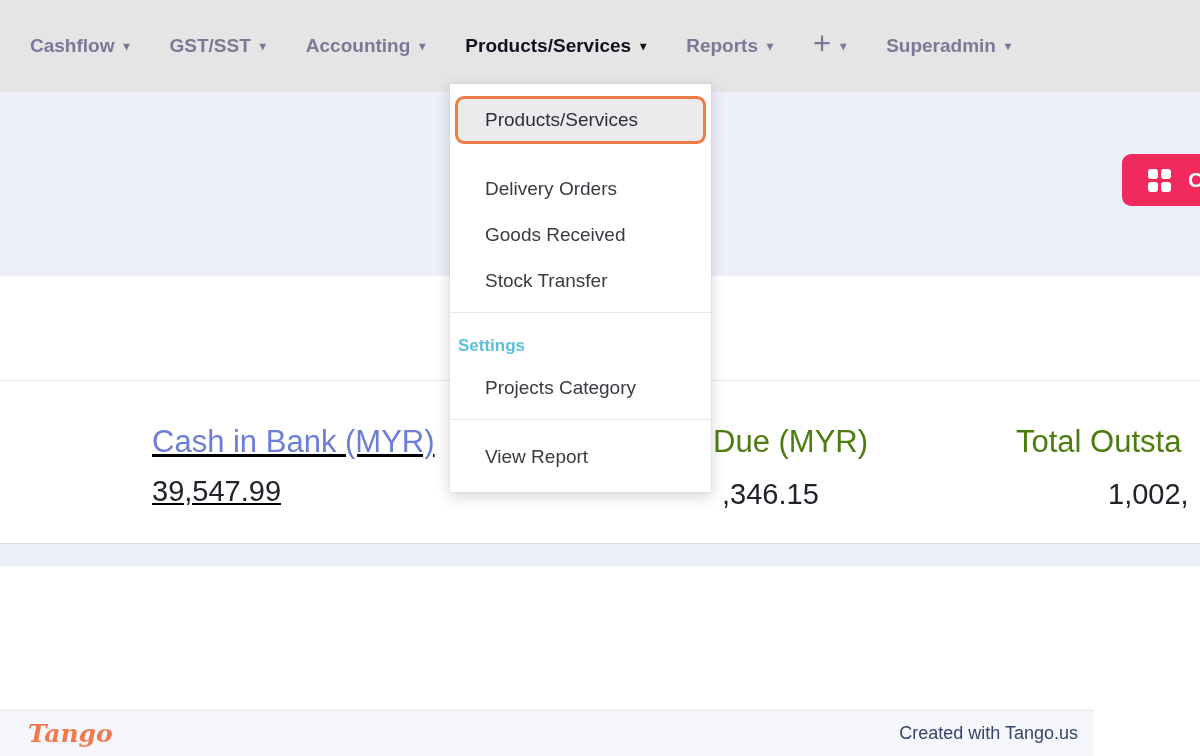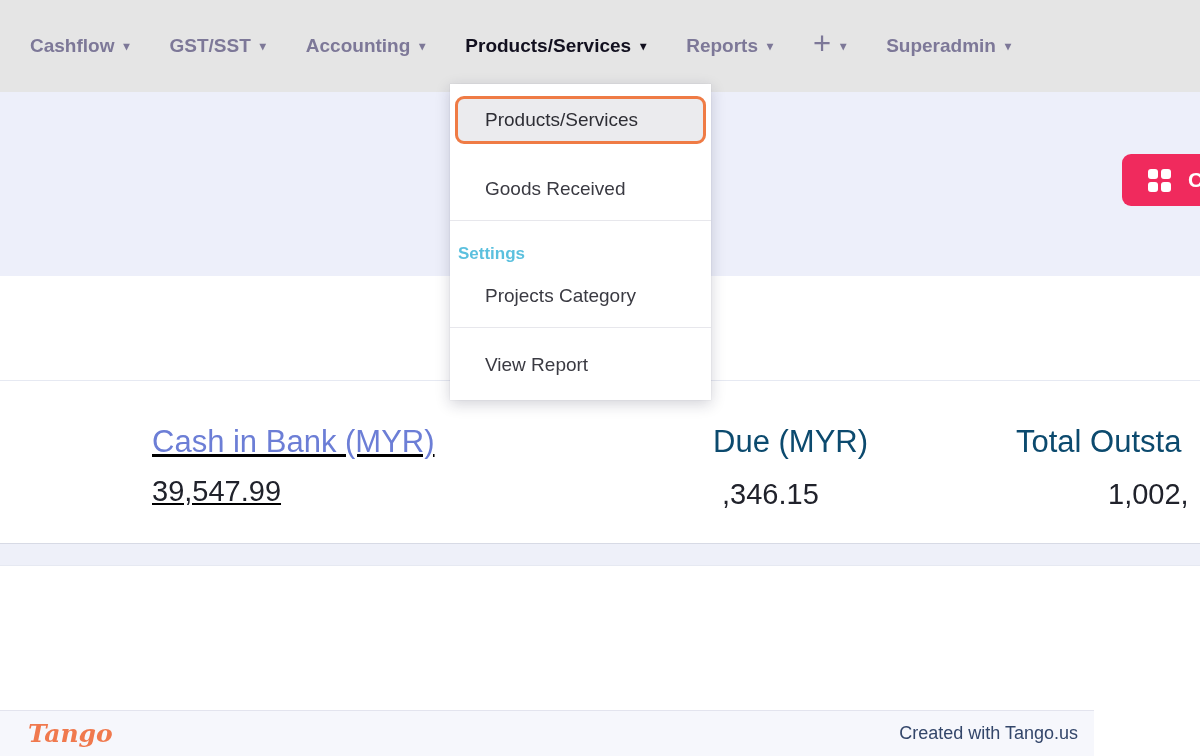--- a/index.html
+++ b/index.html
@@ -43,21 +43,21 @@
     z-index:2;text-decoration:underline;
   }
   .stat-label {
     font-size:31px; color:#6c7ed6; white-space:nowrap;
   }
   .stat-value {
     font-size:29px; color:#20222b; font-weight:500; white-space:nowrap;
     margin-top:15px;
   }
   .stat-frag { position:absolute; z-index:2; white-space:nowrap; }
-  .frag-label { font-size:31px; color:#0c4a6e; }
+  .frag-label { font-size:31px; color:#4d7c0f; }
   .frag-value { font-size:29px; color:#20222b; font-weight:500; }
 
   
   .dropdown {
     position:absolute; left:450px; top:84px; width:261px;
     background:#ffffff;
     box-shadow:0 4px 14px rgba(30,30,60,.20), 0 0 1px rgba(30,30,60,.15);
     padding:12px 0 12px;
     z-index:30;
   }
@@ -179,21 +179,23 @@
       <span></span>
       <span></span>
       <span></span>
   </span>
   <span class="partial-label">C</span>
 </div>
 
 <div class="dropdown">
   <div class="dd-highlight">Products/Services</div>
   <div class="dd-spacer"></div>
+  <div class="dd-item">Delivery Orders</div>
   <div class="dd-item">Goods Received</div>
+  <div class="dd-item">Stock Transfer</div>
   <div class="dd-divider"></div>
   <div class="dd-section">Settings</div>
   <div class="dd-item">Projects Category</div>
   <div class="dd-divider"></div>
   <div class="dd-item">View Report</div>
 </div>
 
 <div class="footer">
   <span class="tango-logo">Tango</span>
   <span class="credit">Created with Tango.us</span>

